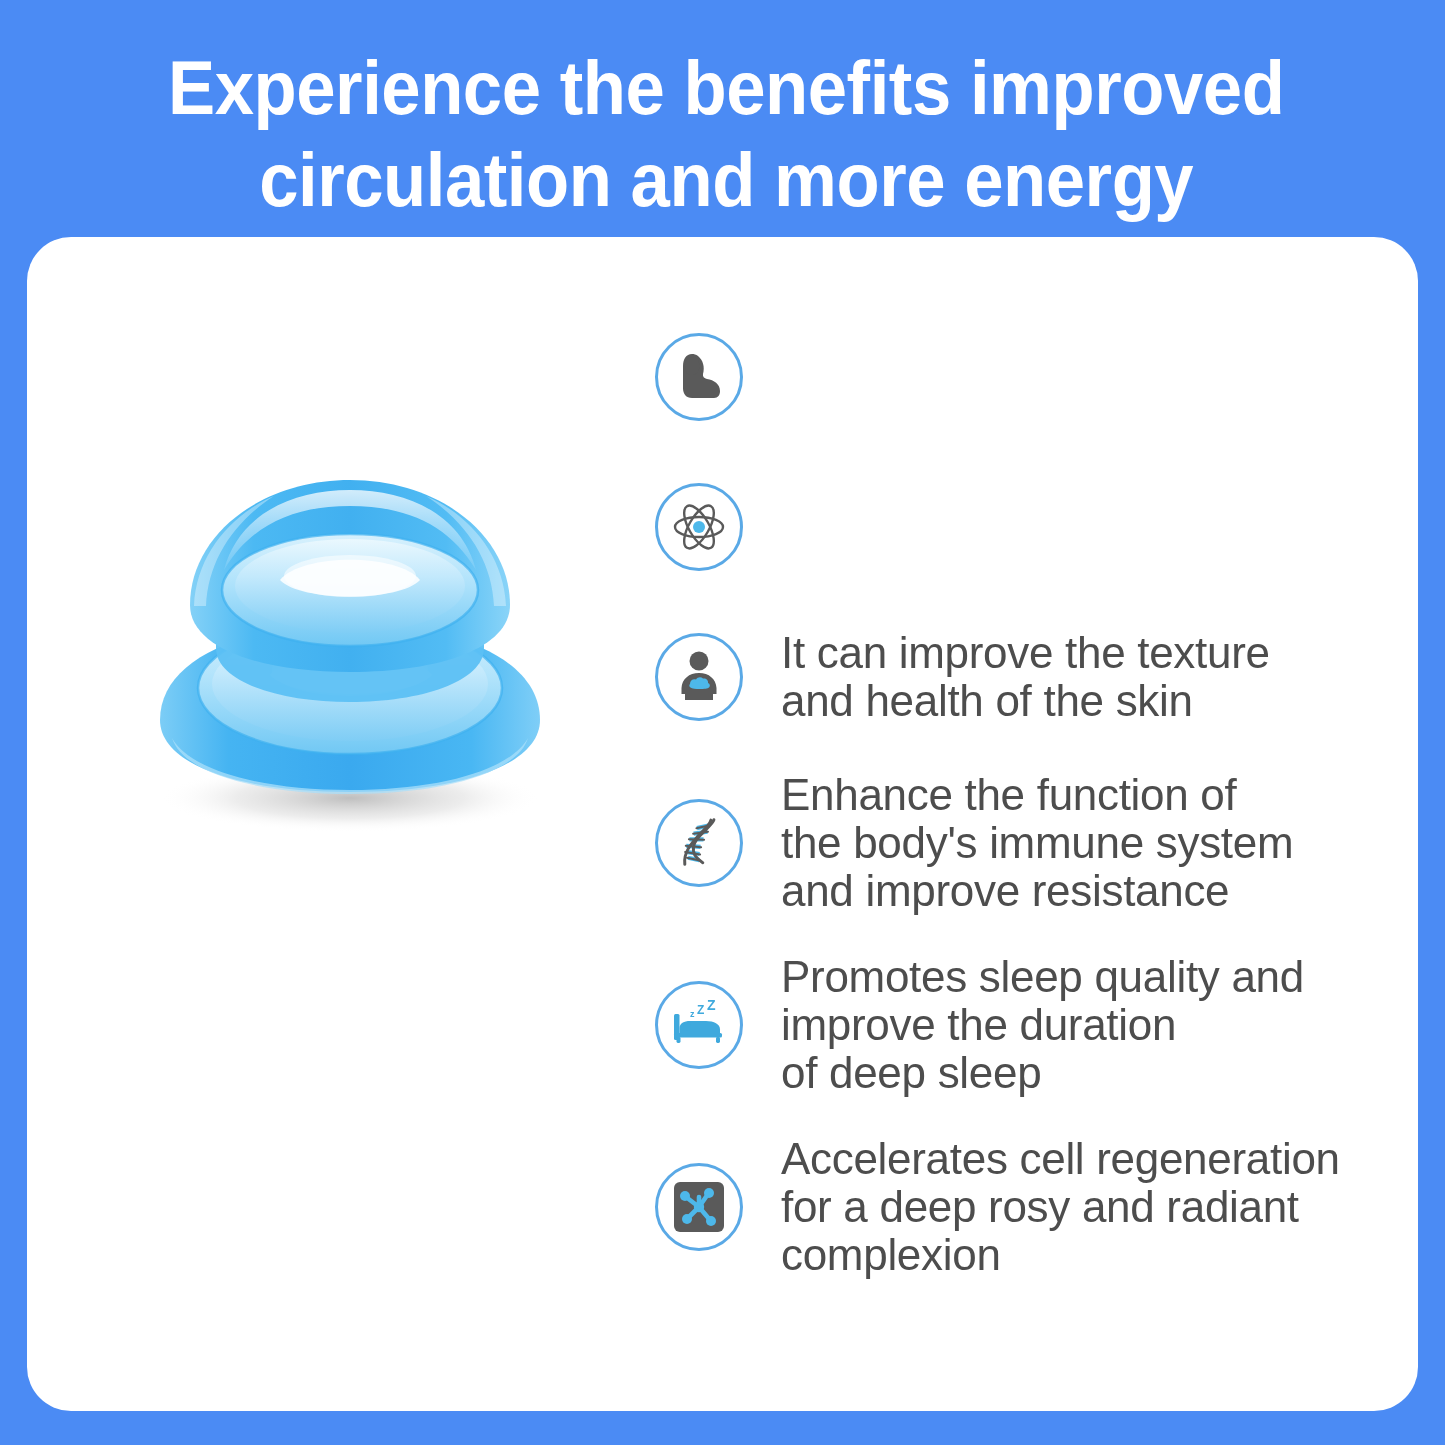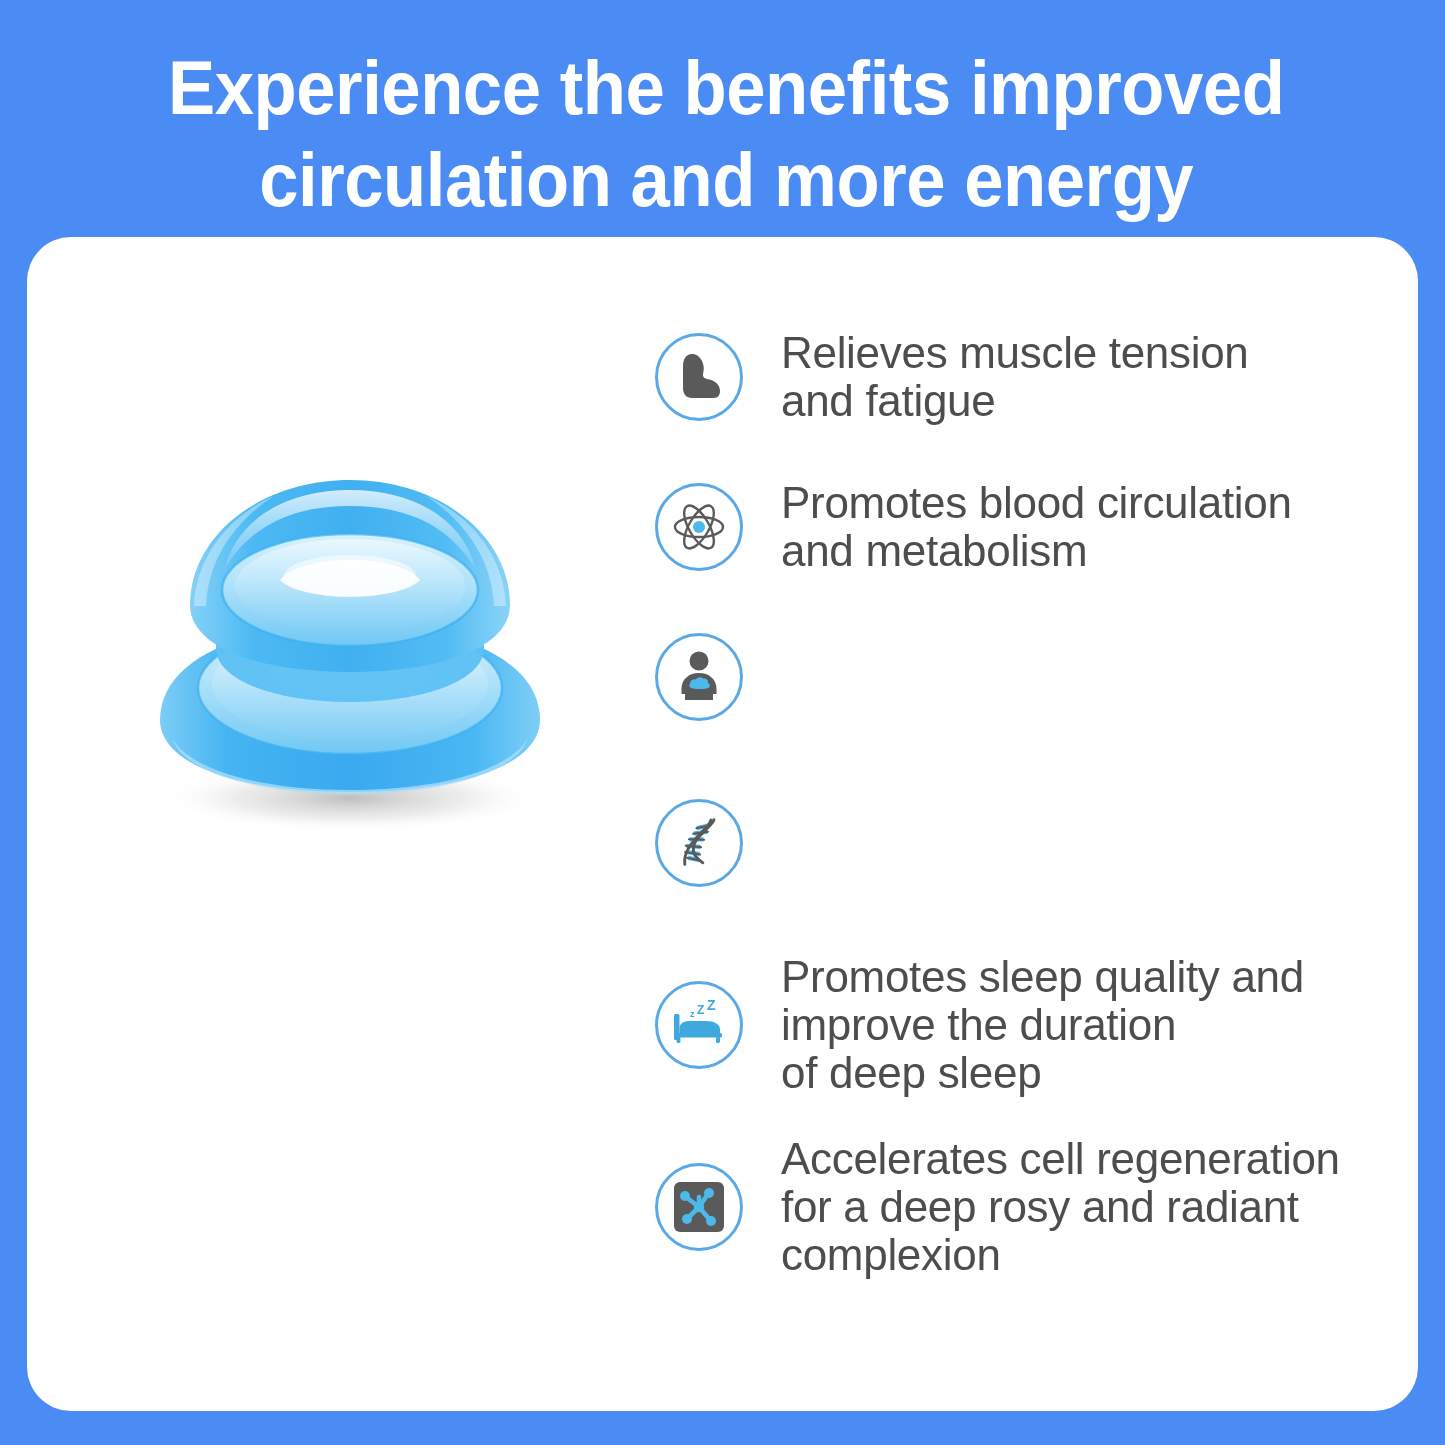--- a/index.html
+++ b/index.html
@@ -205,49 +205,47 @@
     <div class="benefit-row r1">
       <div class="icon-circle">
         <svg width="50" height="54" viewBox="0 0 50 54">
           <path d="M18 4 C12 4 9 9 9 16 L9 38 C9 44 12 48 18 48 L40 48
                    C44 48 46 45 46 41 C46 34 40 30 33 29
                    C30 28.5 28.5 26.5 29 24 C31 17 29 10 24 6 C22 4.6 20 4 18 4 Z" fill="#5a5a5a"></path>
           <path d="M11 18 C11 11 13.5 7 18.5 7 C23 7 26 11 25.5 17
                    C25 22 22 25 18 25 C14 25 11 22.5 11 18 Z" fill="#5a5a5a"></path>
         </svg>
       </div>
-      <div class="benefit-text">Relieves muscle tension
-and fatigue</div>
     </div>
 
     <div class="benefit-row r2">
       <div class="icon-circle">
         <svg width="54" height="54" viewBox="0 0 54 54">
           <g fill="none" stroke="#5a5a5a" stroke-width="2.4">
             <ellipse cx="27" cy="27" rx="24" ry="10"></ellipse>
             <ellipse cx="27" cy="27" rx="24" ry="10" transform="rotate(60 27 27)"></ellipse>
             <ellipse cx="27" cy="27" rx="24" ry="10" transform="rotate(120 27 27)"></ellipse>
           </g>
           <circle cx="27" cy="27" r="6" fill="#4db8ea"></circle>
         </svg>
       </div>
-      <div class="benefit-text">Promotes blood circulation
-and metabolism</div>
     </div>
 
     <div class="benefit-row r3">
       <div class="icon-circle">
         <svg width="48" height="54" viewBox="0 0 48 54">
           <circle cx="24" cy="11" r="9.5" fill="#5a5a5a"></circle>
           <path d="M24 23 C34 23 41 29 41.5 38 L41.5 44 L38 44 L38 50 L10 50 L10 44 L6.5 44 L6.5 38 C7 29 14 23 24 23 Z" fill="#5a5a5a"></path>
           <path d="M15 34 C15 30.5 18 28.5 21 29.5 C22.5 27 26 26.5 28 28.5
                    C31 28 33.5 30 33 33 C35 33.5 35.5 36 34 37.5
                    C32 39.5 18 39.5 15.5 37.5 C14 36.5 14 35 15 34 Z" fill="#4db8ea"></path>
         </svg>
       </div>
+      <div class="benefit-text">It can improve the texture
+and health of the skin</div>
     </div>
 
     <div class="benefit-row r4">
       <div class="icon-circle">
         <svg width="54" height="54" viewBox="0 0 54 54">
           <g transform="rotate(-8 27 27)">
 
             <g stroke="#4db8ea" stroke-width="4.2" stroke-linecap="butt">
               <line x1="14" y1="40" x2="25" y2="44"></line>
               <line x1="13" y1="34" x2="26" y2="38"></line>
@@ -265,20 +263,23 @@
               <line x1="13" y1="40" x2="25.5" y2="44.5"></line>
               <line x1="12" y1="34" x2="26.5" y2="38.5"></line>
               <line x1="13.5" y1="28" x2="28.5" y2="31.5"></line>
               <line x1="17.5" y1="22" x2="32.5" y2="24.5"></line>
               <line x1="22.5" y1="17" x2="37.5" y2="17"></line>
               <line x1="26.5" y1="12" x2="40.5" y2="11"></line>
             </g>
           </g>
         </svg>
       </div>
+      <div class="benefit-text">Enhance the function of
+the body's immune system
+and improve resistance</div>
     </div>
 
     <div class="benefit-row r5">
       <div class="icon-circle">
         <svg width="58" height="50" viewBox="0 0 58 50">
           <g fill="#3fa9dd">
 
             <rect x="4" y="14" width="5.5" height="26" rx="1.5"></rect>
 
             <path d="M9.5 28 C9.5 23.5 14 21 20 21 L36 21 C44 21 50 24 50 29.5 L50 33 L9.5 33 Z"></path>

